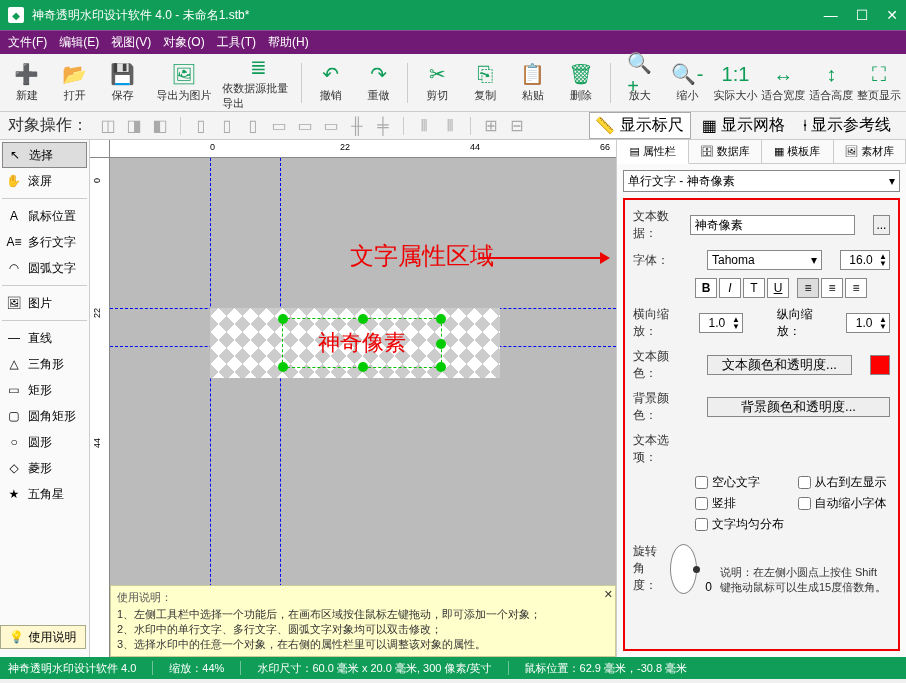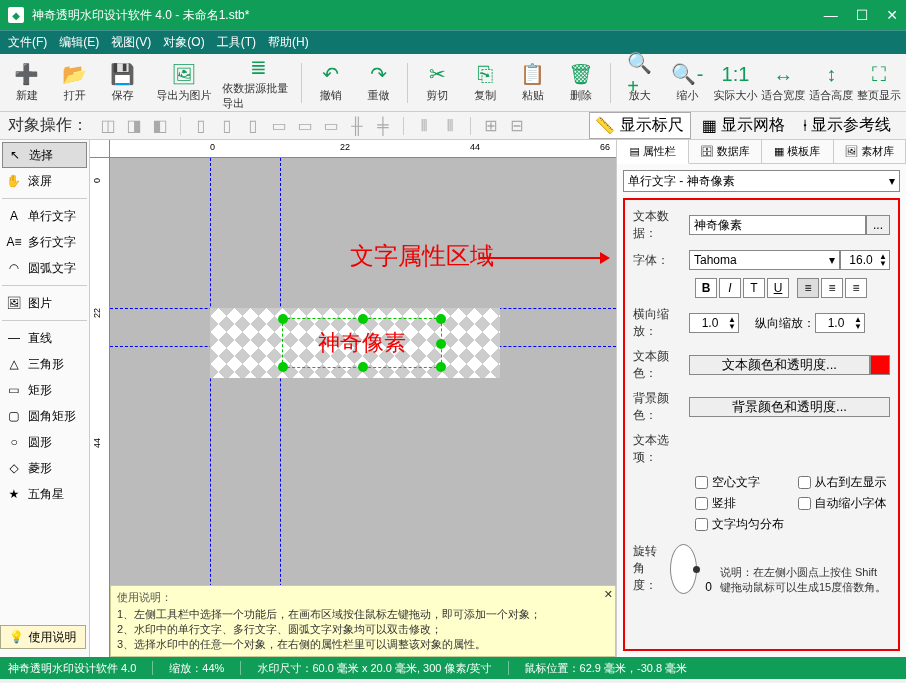--- a/index.html
+++ b/index.html
@@ -6,21 +6,21 @@
 body { width: 906px; height: 683px; background: #f0f0f0; overflow: hidden; font-size: 12px; }
 
 
 .titlebar { height: 30px; background: #0f9d58; color: #fff; display: flex; align-items: center; padding: 0 8px; }
 .titlebar .app-icon { width: 16px; height: 16px; background: #fff; border-radius: 2px; margin-right: 8px; display:flex; align-items:center; justify-content:center; color:#0f9d58; font-size:10px;}
 .titlebar .title { flex: 1; font-size: 12px; }
 .titlebar .winbtns { display: flex; gap: 18px; font-size: 14px; }
 .titlebar .winbtns span { cursor: pointer; }
 
 
-.menubar { height: 24px; background: #0f766e; color: #fff; display: flex; align-items: center; padding: 0 8px; gap: 12px; border-top: 1px solid rgba(255,255,255,0.2);}
+.menubar { height: 24px; background: #701a75; color: #fff; display: flex; align-items: center; padding: 0 8px; gap: 12px; border-top: 1px solid rgba(255,255,255,0.2);}
 .menubar span { cursor: pointer; font-size: 12px; }
 
 
 .toolbar { height: 58px; background: #f4f4f4; border-bottom: 1px solid #ccc; display: flex; align-items: center; padding: 0 4px; gap: 2px; }
 .tool-item { display: flex; flex-direction: column; align-items: center; justify-content: center; width: 48px; height: 52px; cursor: pointer; }
 .tool-item.wide { width: 76px; }
 .tool-item .ico { width: 24px; height: 24px; display: flex; align-items: center; justify-content: center; font-size: 20px; color: #0f9d58; }
 .tool-item .lbl { font-size: 11px; margin-top: 2px; color: #333; }
 .tool-sep { width: 1px; height: 40px; background: #ccc; margin: 0 4px; }
 
@@ -70,21 +70,21 @@
 .usage-btn { position: absolute; left: -90px; bottom: 8px; width: 86px; height: 24px; background: #fff8d0; border: 1px solid #aa8; display:flex; align-items:center; justify-content:center; gap:4px; font-size:12px; cursor:pointer;}
 
 
 .right-panel { width: 290px; background: #fafafa; border-left: 1px solid #ccc; display:flex; flex-direction:column;}
 .rp-tabs { height: 24px; display: flex; border-bottom: 1px solid #ccc;}
 .rp-tab { flex: 1; display: flex; align-items: center; justify-content: center; gap: 3px; font-size: 11px; cursor: pointer; border-right: 1px solid #ccc;}
 .rp-tab.active { background: #fff; border-bottom: 1px solid #fff; margin-bottom: -1px;}
 .rp-select { margin: 6px; height: 22px; border: 1px solid #888; background: #fff; display:flex; align-items:center; padding:0 4px; font-size:12px;}
 .rp-select .dd { margin-left: auto;}
 .rp-body { margin: 0 6px 6px 6px; border: 2px solid #e00; padding: 8px; flex:1; background:#f4f4f4;}
-.prop-row { display: flex; align-items: center; margin-bottom: 8px; gap: 0; font-size: 12px;}
+.prop-row { display: flex; align-items: center; margin-bottom: 8px; gap: 18px; font-size: 12px;}
 .prop-lbl { width: 56px; color: #333;}
 .prop-input { flex: 1; height: 20px; border: 1px solid #888; background: #fff; padding: 0 4px; font-size: 12px;}
 .prop-btn { width: 24px; height: 20px; border: 1px solid #888; background: #eee; display:flex; align-items:center; justify-content:center; cursor:pointer;}
 .font-select { flex:1; height:20px; border:1px solid #888; background:#fff; padding:0 4px; display:flex; align-items:center;}
 .spin { width: 50px; height: 20px; border: 1px solid #888; background: #fff; display:flex; align-items:center; padding:0 2px;}
 .spin .sv { flex:1; text-align:center;}
 .spin .sb { font-size:8px; line-height:7px; cursor:pointer;}
 .style-row { display:flex; gap:2px; margin-left:62px; margin-bottom:8px;}
 .style-btn { width:22px; height:20px; border:1px solid #888; background:#fff; display:flex; align-items:center; justify-content:center; font-size:12px; cursor:pointer;}
 .style-btn.active { background:#ddd;}
@@ -242,21 +242,21 @@
         <span class="lt-ico">↖</span>
         <span>选择</span>
       </div>
       <div class="lt-item">
         <span class="lt-ico">✋</span>
         <span>滚屏</span>
       </div>
       <div class="sep"></div>
       <div class="lt-item">
         <span class="lt-ico">A</span>
-        <span>单行文字</span>
+        <span>鼠标位置</span>
       </div>
       <div class="lt-item">
         <span class="lt-ico">A≡</span>
         <span>多行文字</span>
       </div>
       <div class="lt-item">
         <span class="lt-ico">◠</span>
         <span>圆弧文字</span>
       </div>
       <div class="sep"></div>

